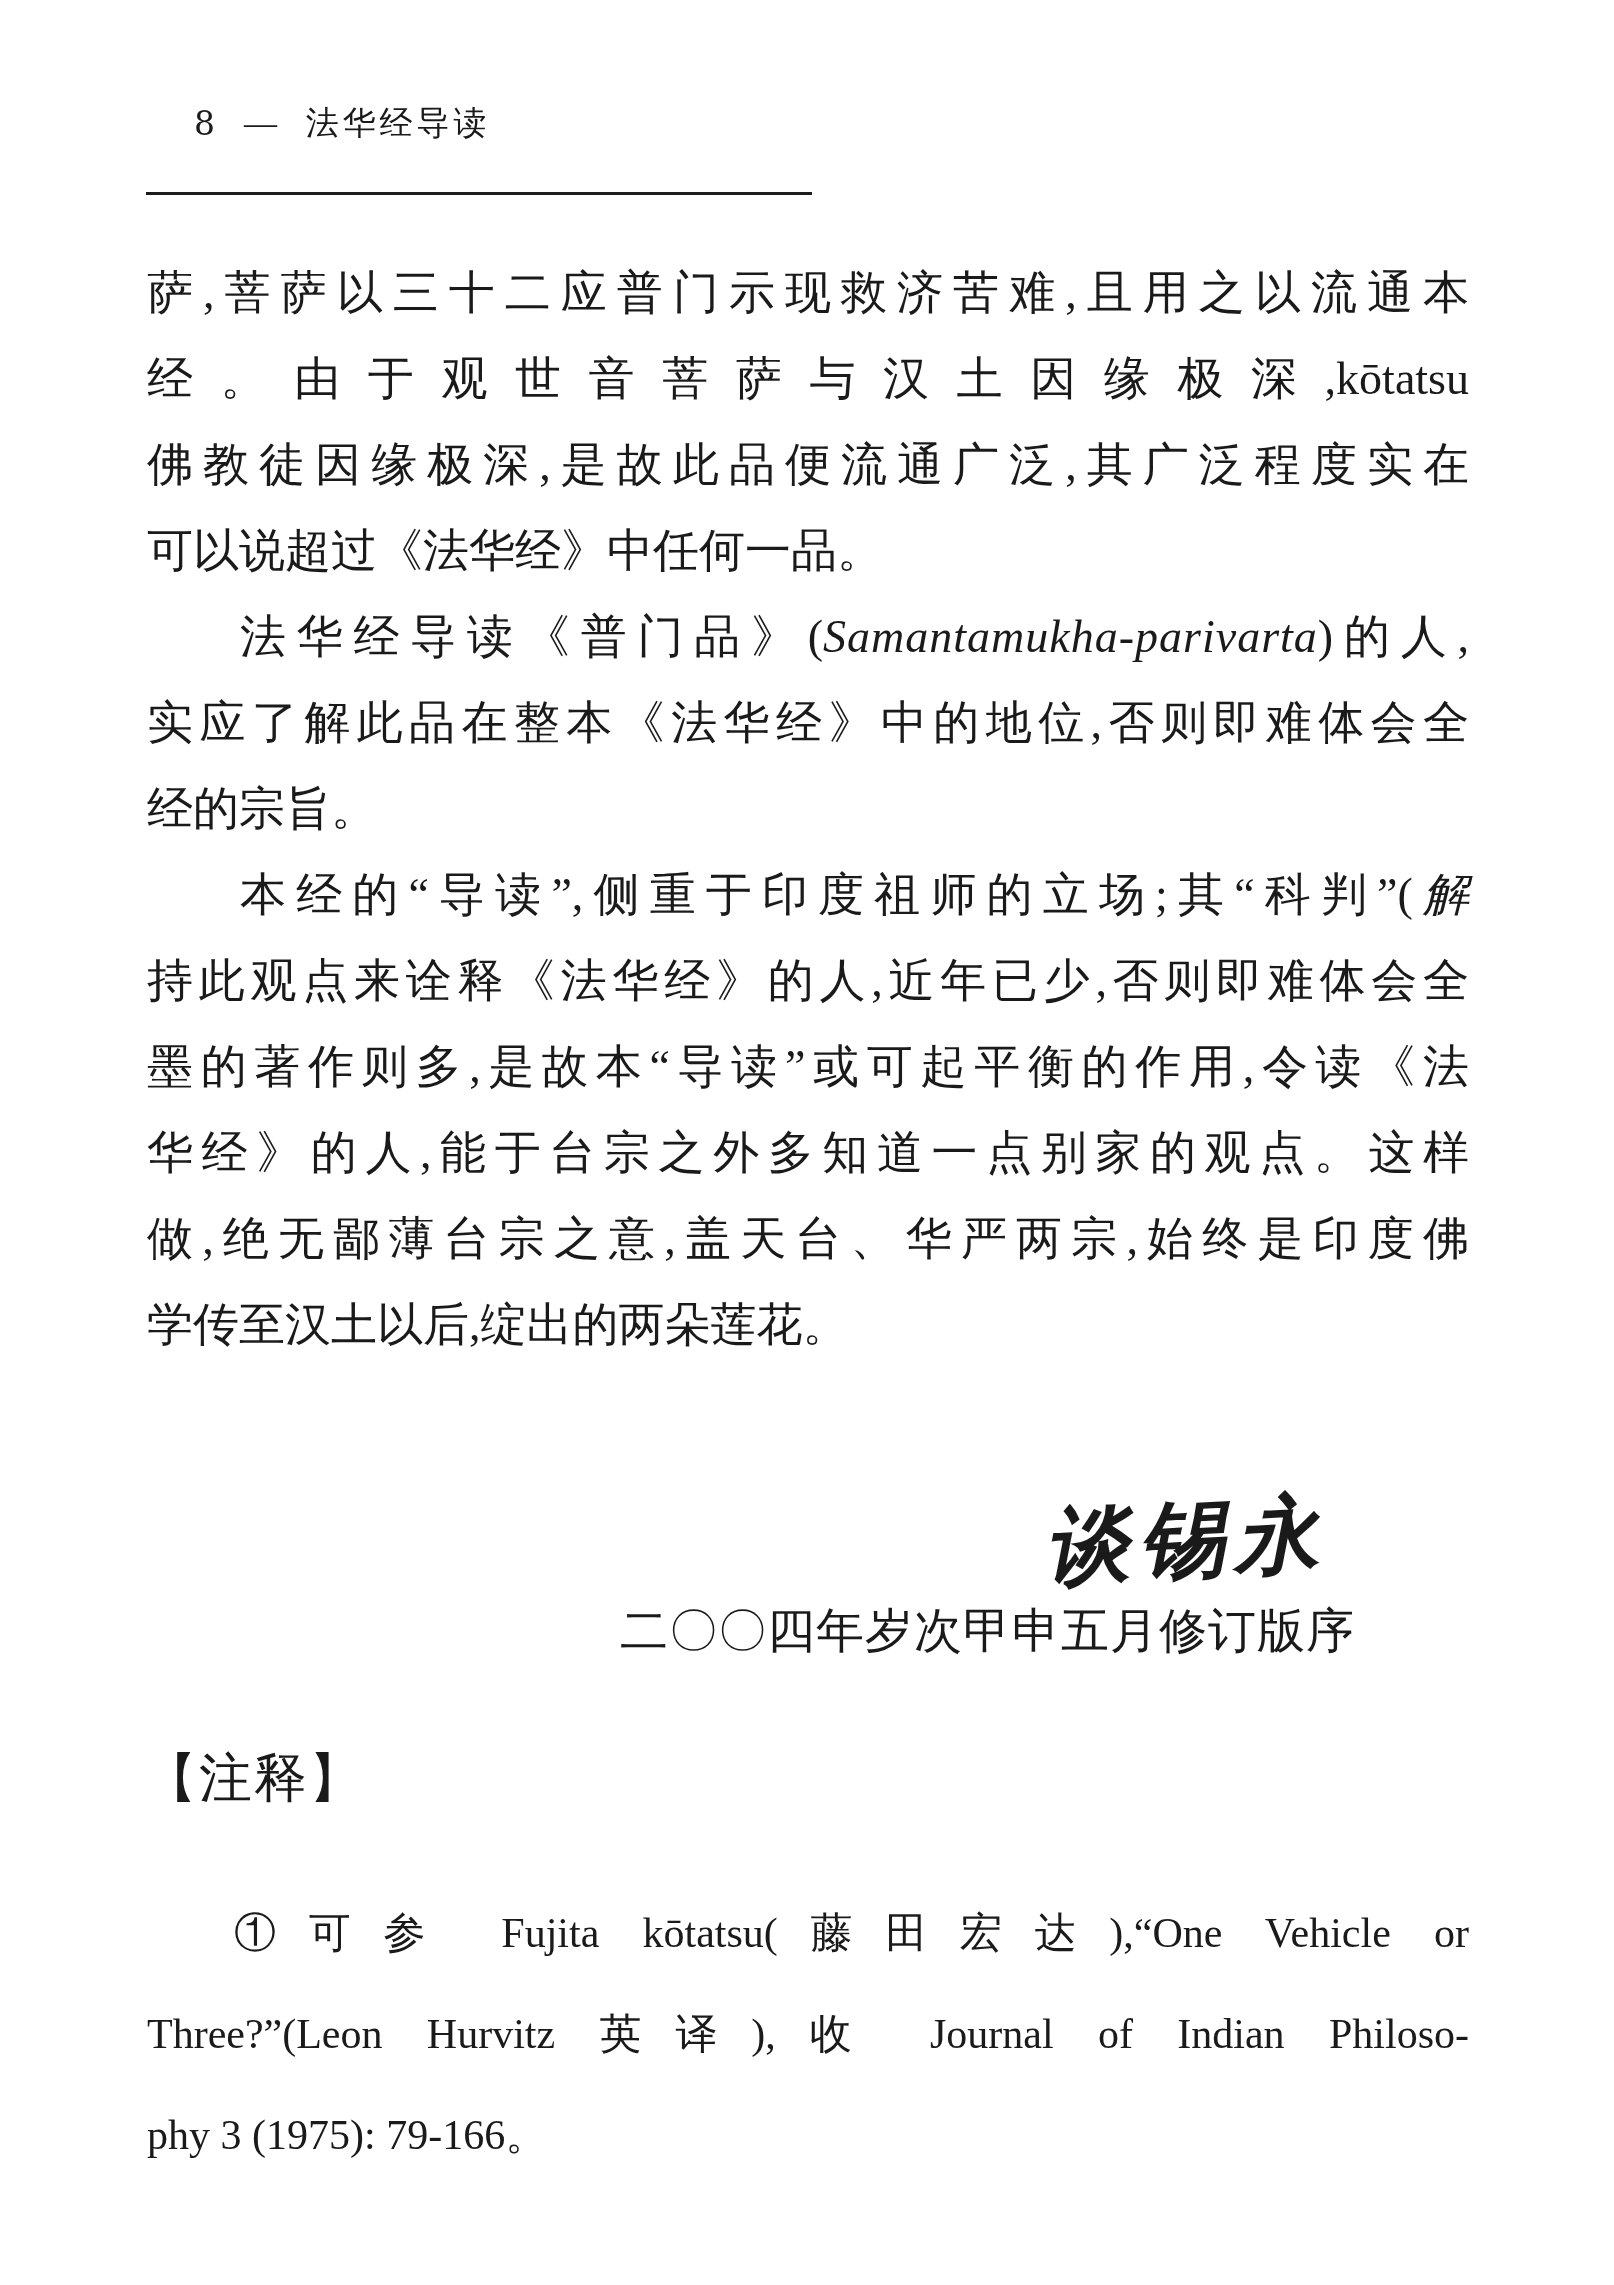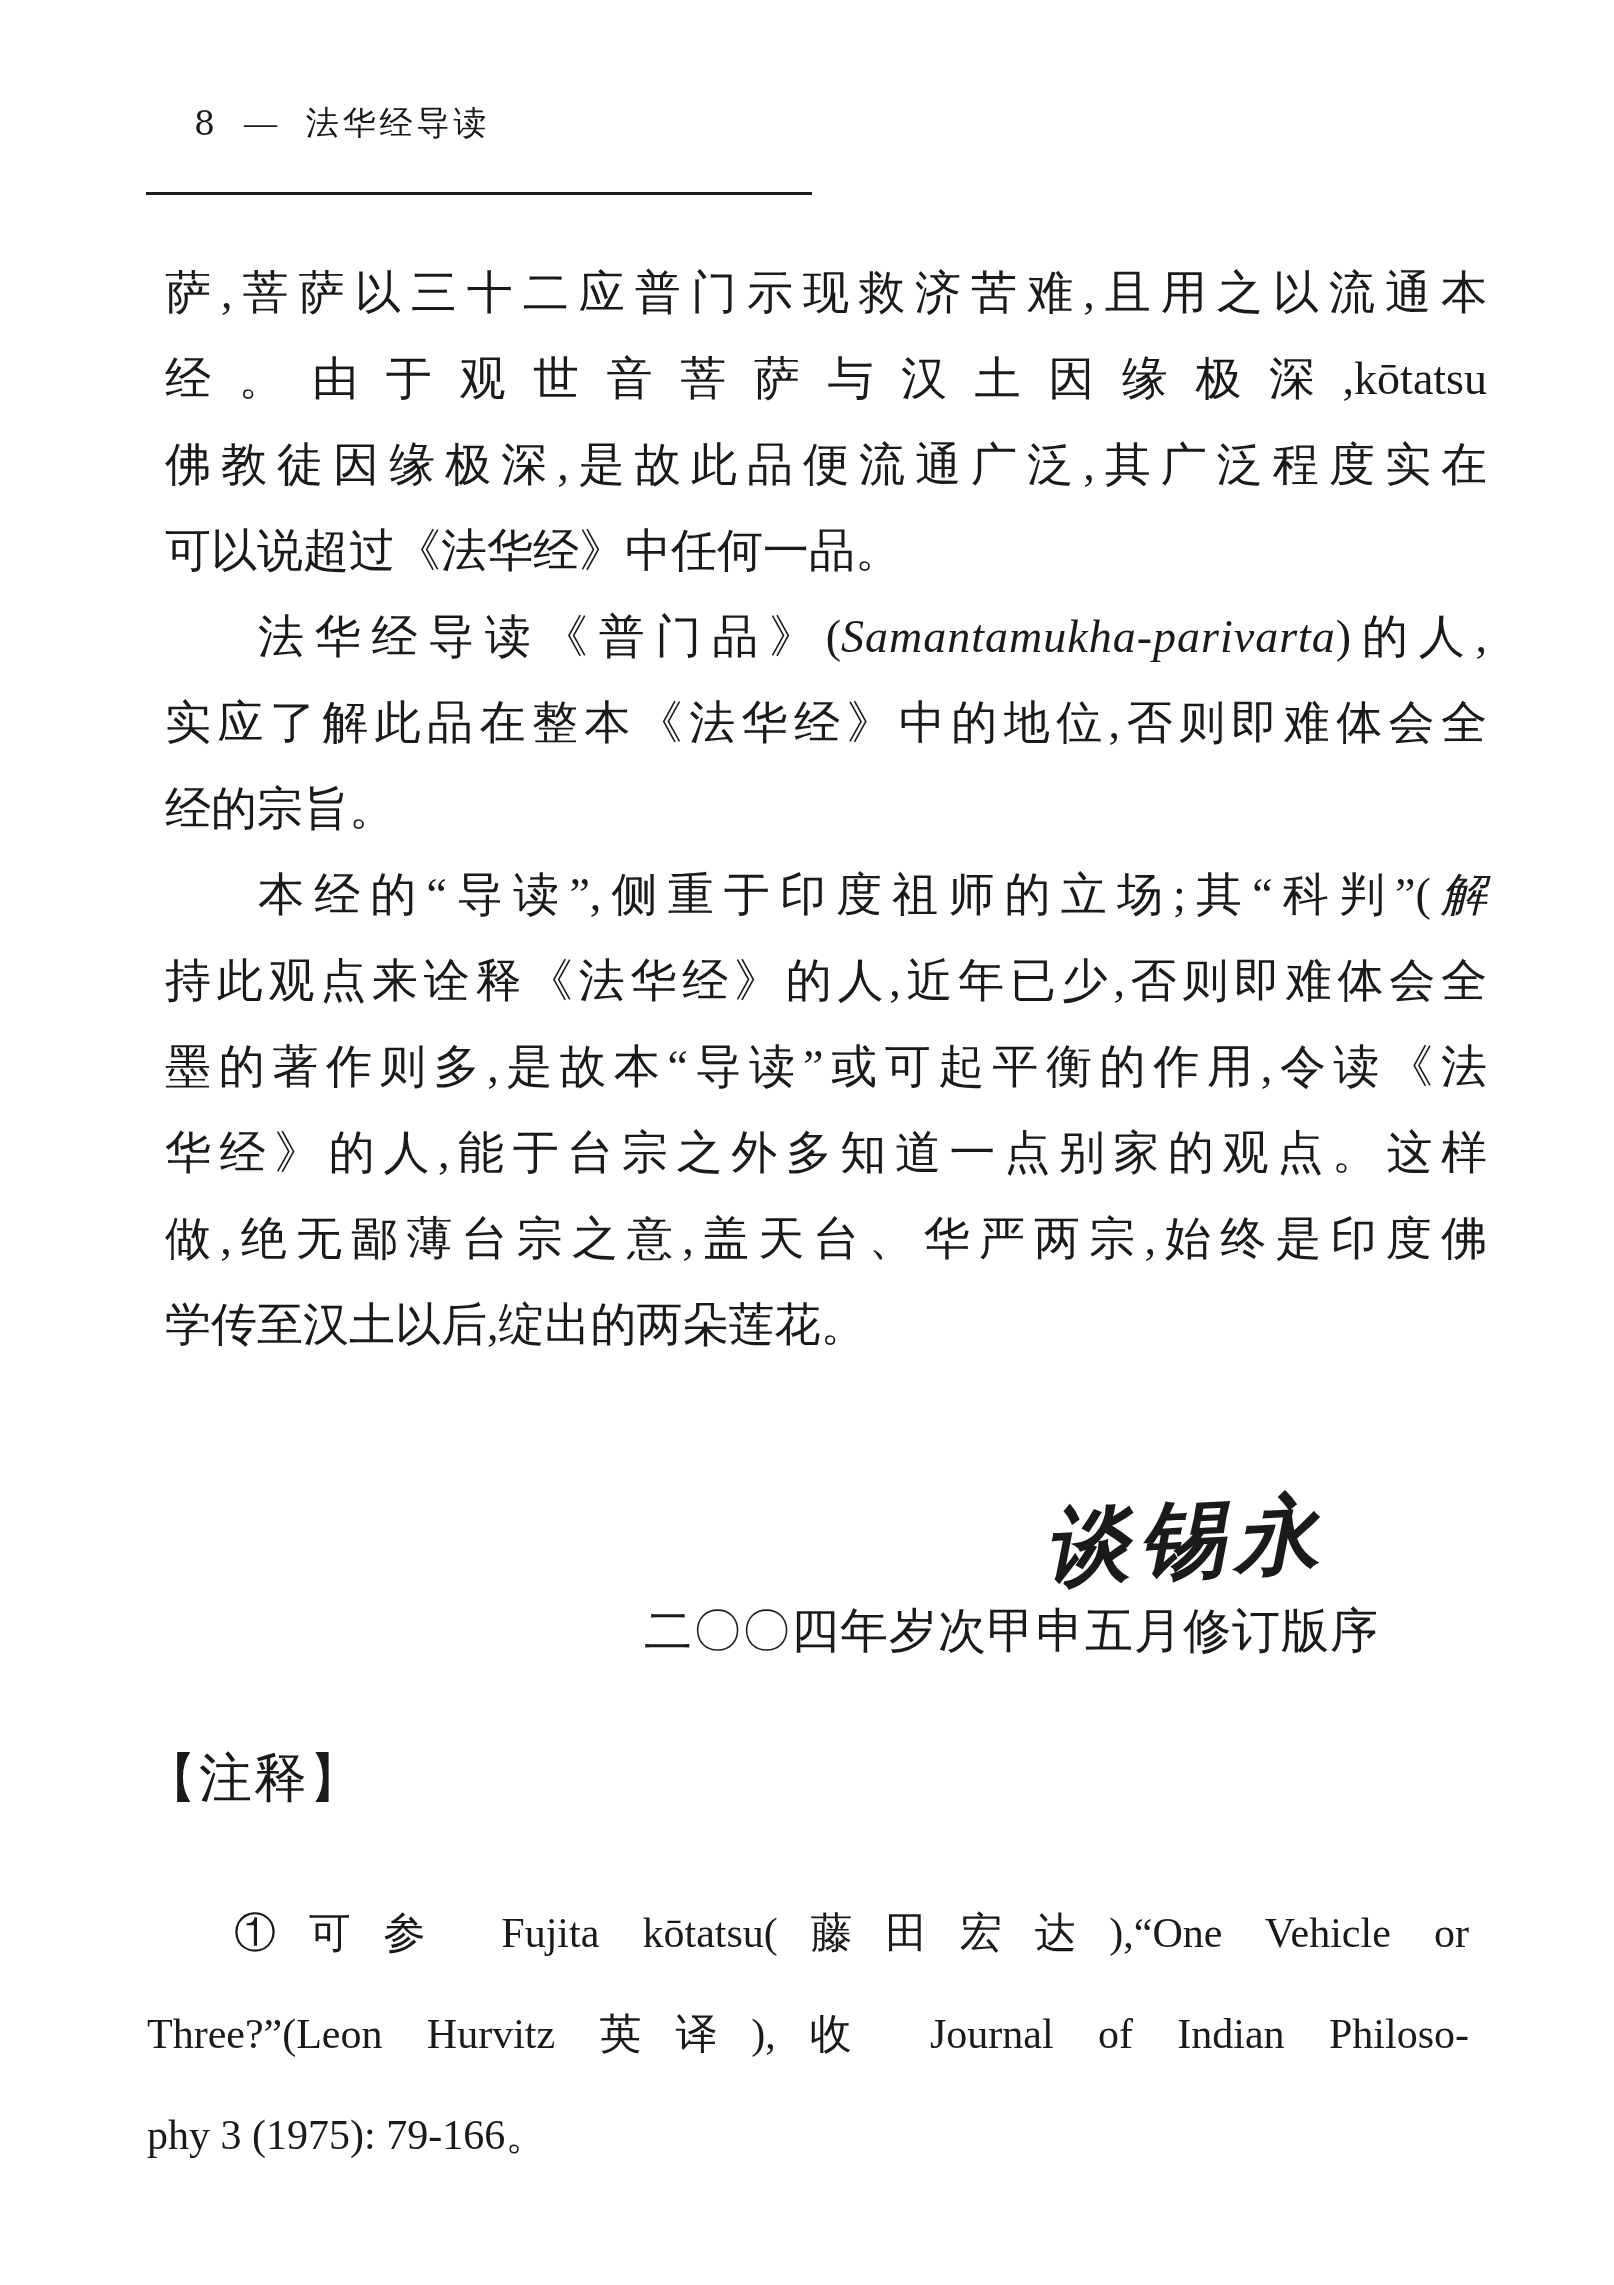--- a/index.html
+++ b/index.html
@@ -19,38 +19,38 @@
     display:flex;align-items:center;gap:25px;
     white-space:nowrap;
   }
   .running-head .pgnum{font-family:"DejaVu Serif","Liberation Serif",serif;}
   .head-rule{
     position:absolute;top:192px;left:146px;
     width:666px;height:2.9px;background:#1c1c1c;
   }
   
   .body-text{
-    position:absolute;top:250px;left:165px;width:1322px;
+    position:absolute;top:250px;left:147px;width:1322px;
     font-size:46px;line-height:86px;
   }
   .line{height:86px;white-space:nowrap;}
   .line.j{text-align:justify;text-align-last:justify;white-space:normal;}
   .line.end{text-align:right;text-align-last:left;}
   .line.indent{text-indent:93px;}
   .em{font-style:italic;letter-spacing:1px;}
   .kai{font-style:italic;}
   
   .signature{
     position:absolute;top:1483px;left:1044px;width:291px;
     font-size:85px;font-weight:bold;font-style:italic;
     letter-spacing:9.7px;white-space:nowrap;
     transform:rotate(-3deg);
   }
   .dateline{
-    position:absolute;top:1599px;left:644px;
+    position:absolute;top:1599px;left:620px;
     font-size:48px;letter-spacing:1px;white-space:nowrap;
   }
   
   .notes-heading{
     position:absolute;top:1743px;left:144px;
     font-size:53px;font-weight:normal;letter-spacing:1.9px;
   }
   .footnotes{
     position:absolute;top:1883px;left:147px;width:1322px;
     font-size:42px;line-height:101px;

